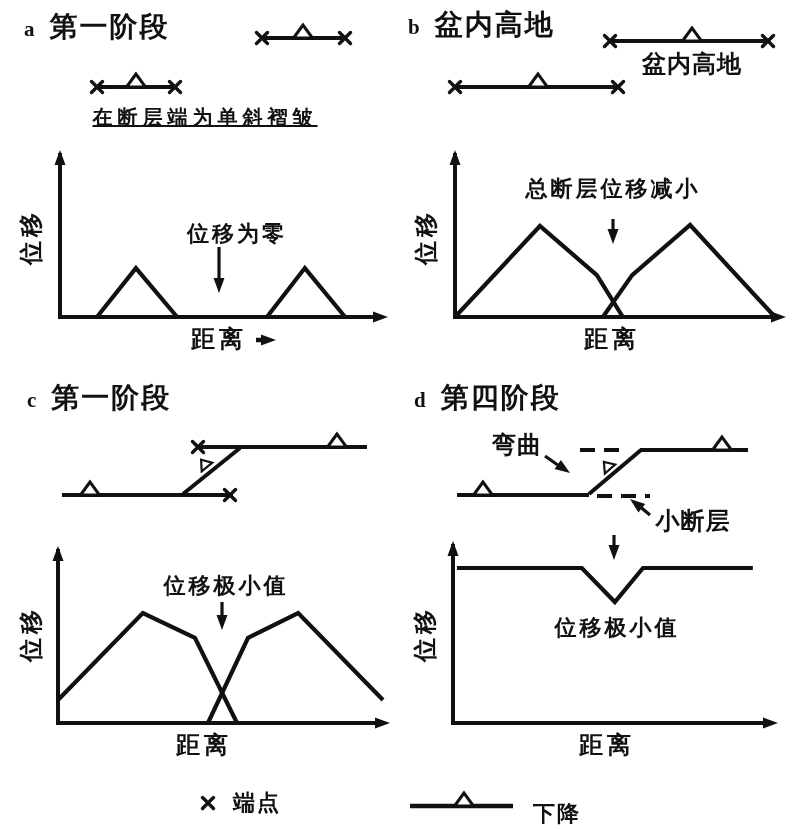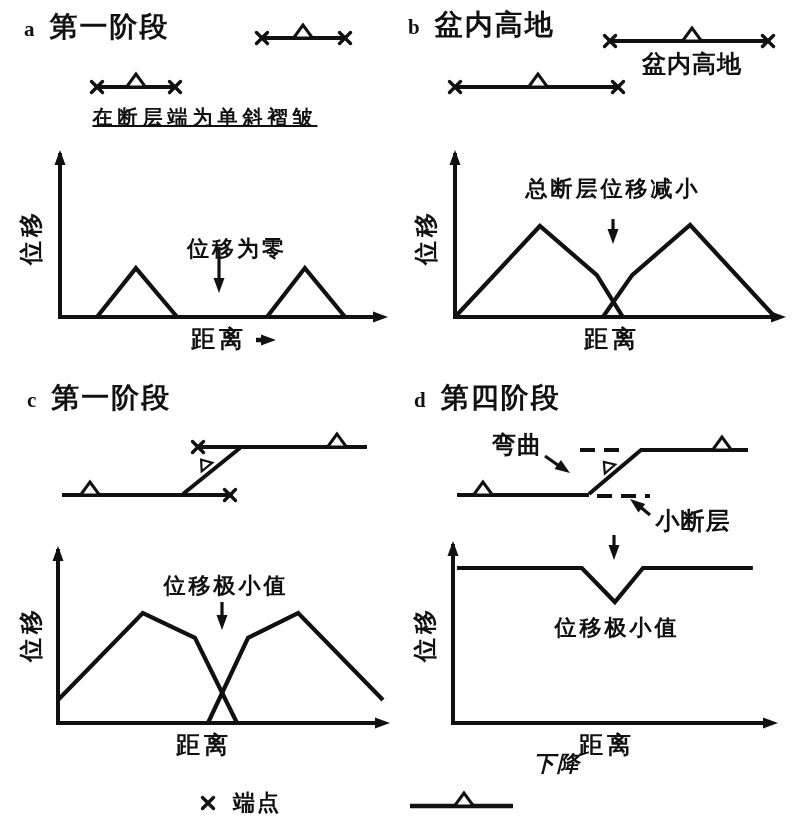--- a/index.html
+++ b/index.html
@@ -132,21 +132,21 @@
     <use href="#xmark" x="208" y="803"></use>
     <line x1="410" y1="806" x2="513" y2="806" stroke="#111" stroke-width="4.5"></line>
     <use href="#tri" x="464" y="806"></use>
   </svg>
 
   <div class="txt ptitle" style="left:24px;top:12px;">
     <span class="pletter">a</span>
     <span class="pname">第一阶段</span>
   </div>
   <div class="txt caption center" style="left:205px;top:106px;">在断层端为单斜褶皱</div>
-  <div class="txt ann center" style="left:237px;top:237px;">位移为零</div>
+  <div class="txt ann center" style="left:237px;top:222px;">位移为零</div>
   <div class="txt vlabel" style="left:31px;top:237px;">位移</div>
   <div class="txt axlabel center" style="left:219px;top:326px;">距离</div>
 
   <div class="txt ptitle" style="left:408px;top:10px;">
     <span class="pletter">b</span>
     <span class="pname">盆内高地</span>
   </div>
   <div class="txt maplabel center" style="left:692px;top:51px;">盆内高地</div>
   <div class="txt ann center" style="left:613px;top:177px;">总断层位移减小</div>
   <div class="txt vlabel" style="left:426px;top:237px;">位移</div>
@@ -164,15 +164,15 @@
     <span class="pletter">d</span>
     <span class="pname">第四阶段</span>
   </div>
   <div class="txt maplabel center" style="left:517px;top:432px;">弯曲</div>
   <div class="txt maplabel center" style="left:693px;top:508px;">小断层</div>
   <div class="txt ann center" style="left:617px;top:616px;">位移极小值</div>
   <div class="txt vlabel" style="left:425px;top:634px;">位移</div>
   <div class="txt axlabel center" style="left:607px;top:732px;">距离</div>
 
   <div class="txt legendtxt center" style="left:257px;top:791px;">端点</div>
-  <div class="txt legendtxt center" style="left:557px;top:752px;font-style:italic;">下降</div>
+  <div class="txt legendtxt center" style="left:557px;top:802px;">下降</div>
 
 </div>
 
 </body></html>

